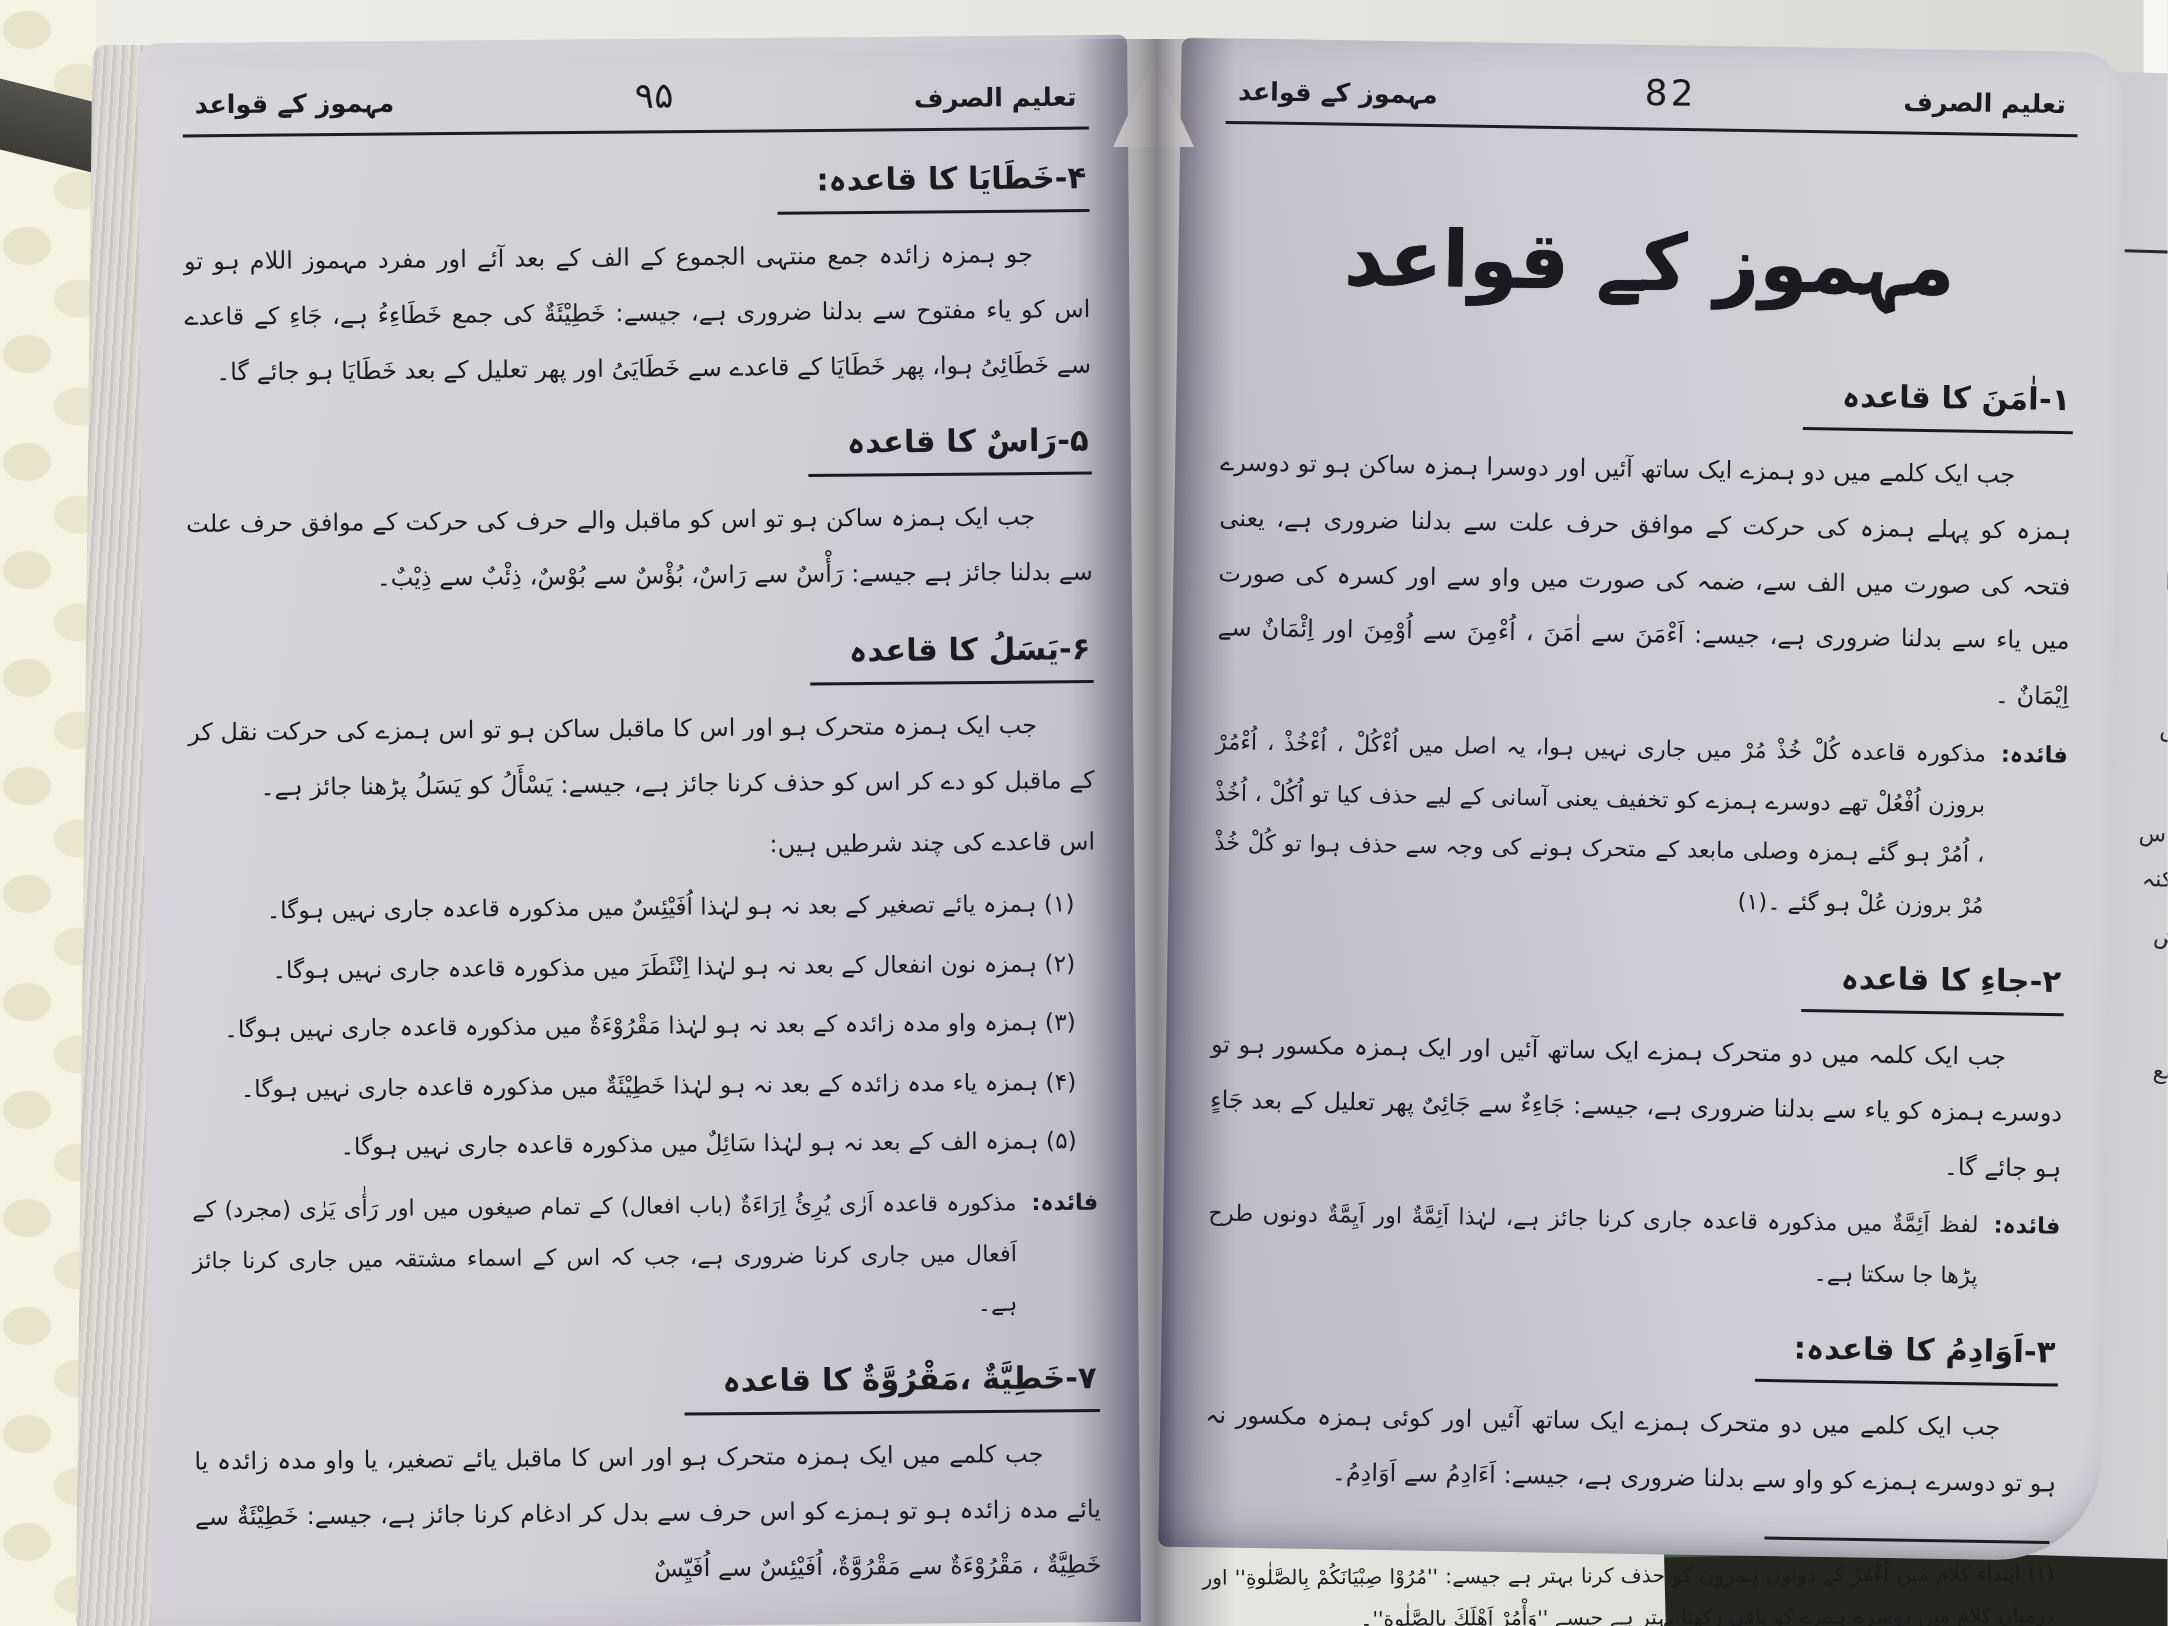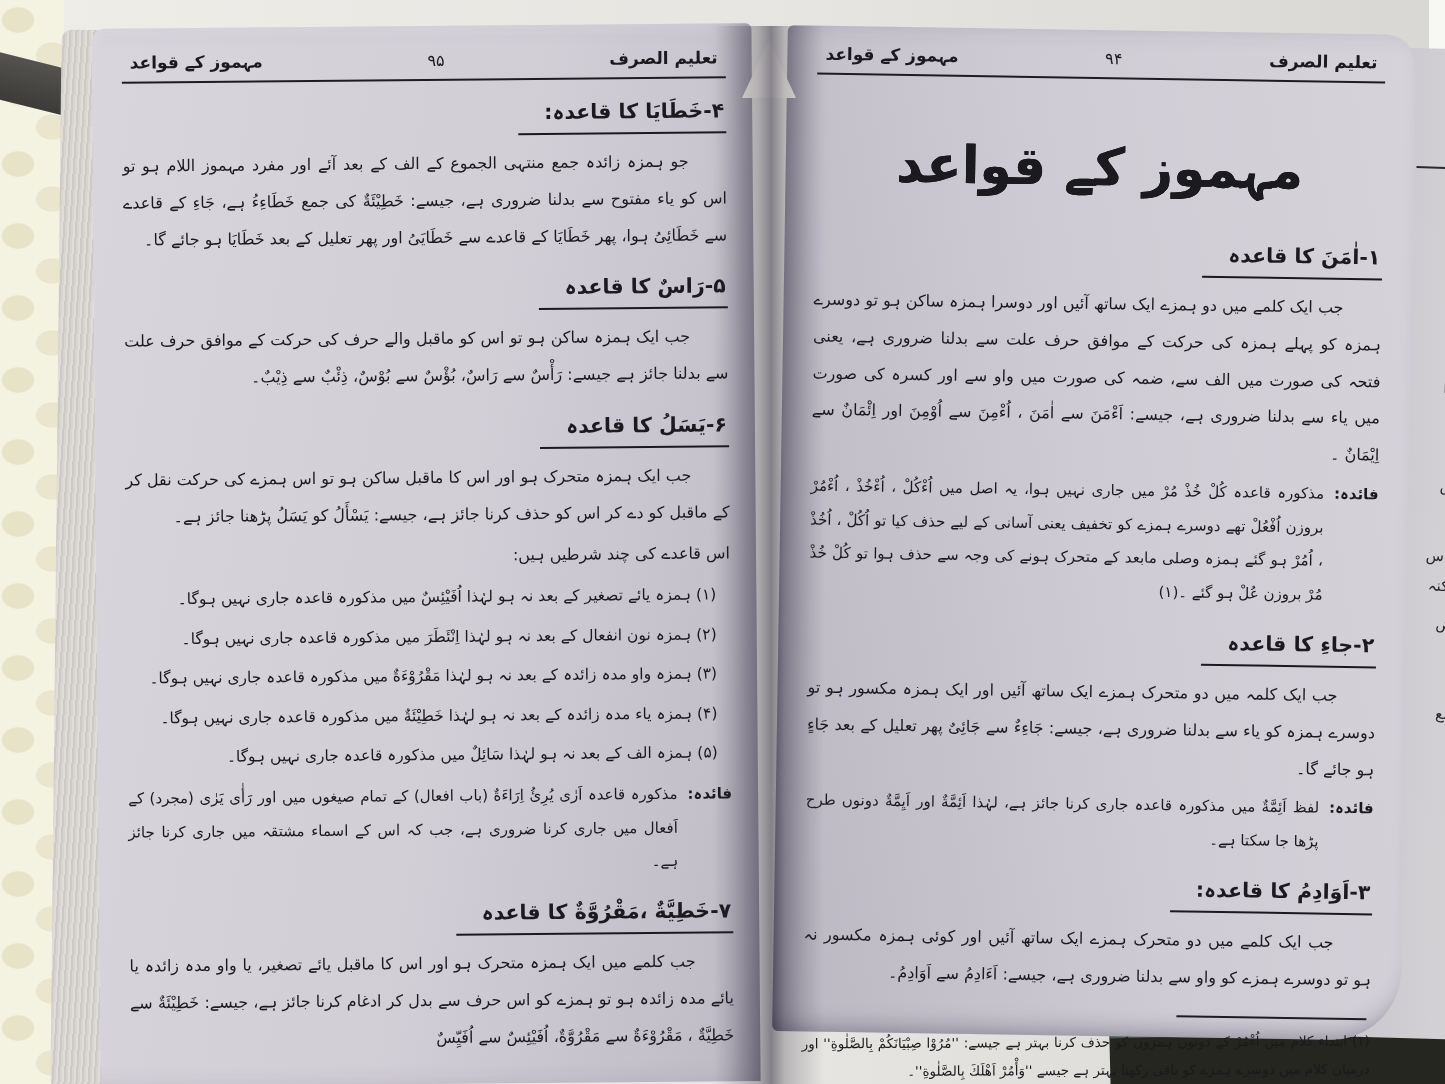--- a/index.html
+++ b/index.html
@@ -75,21 +75,21 @@
     background:linear-gradient(90deg,rgba(40,35,55,0) 0%,rgba(40,35,55,.30) 40%,rgba(25,20,40,.48) 52%,rgba(40,35,55,.26) 64%,rgba(40,35,55,0) 100%);
   }
 
   
   .pg-header{
     display:flex;justify-content:space-between;align-items:flex-end;
     border-bottom:2.5px solid #1d1c21;padding:4px 8px 9px 8px;margin-bottom:4px;
     font-size:17px;
   }
   .pg-header .hdr-label{font-weight:bold;}
-  .pg-header .hdr-num{font-size:16px;letter-spacing:2px;text-align:right;}
+  .pg-header .hdr-num{font-size:24px;letter-spacing:2px;text-align:right;}
 
   
   .rule-heading-row{margin:20px 0 10px;text-align:right;}
   .rule-heading{
     display:inline-block;font-weight:bold;font-size:20.5px;
     border-bottom:2.5px solid #1a1a1e;padding:0 2px 9px 26px;
   }
   .body-p{
     margin:6px 0 4px;font-size:16px;line-height:2.3;
     text-align:justify;text-indent:38px;
@@ -163,21 +163,21 @@
 
     <div class="rule-heading-row">
       <span class="rule-heading">۷-خَطِيَّةٌ ،مَقْرُوَّةٌ کا قاعدہ</span>
     </div>
     <p class="body-p">جب کلمے میں ایک ہمزہ متحرک ہو اور اس کا ماقبل یائے تصغیر، یا واو مدہ زائدہ یا یائے مدہ زائدہ ہو تو ہمزے کو اس حرف سے بدل کر ادغام کرنا جائز ہے، جیسے: خَطِيْئَةٌ سے خَطِيَّةٌ ، مَقْرُوْءَةٌ سے مَقْرُوَّةٌ، اُفَيْئِسٌ سے اُفَيِّسٌ</p>
   </div>
 
   <div class="page right-page">
     <div class="pg-header">
       <span class="hdr-label">تعلیم الصرف</span>
-      <span class="hdr-num">۹۴</span>
+      <span class="hdr-num">82</span>
       <span class="hdr-label">مہموز کے قواعد</span>
     </div>
 
     <div class="big-title">مہموز کے قواعد</div>
 
     <div class="rule-heading-row" style="margin-top:0;">
       <span class="rule-heading">۱-اٰمَنَ کا قاعدہ</span>
     </div>
     <p class="body-p">جب ایک کلمے میں دو ہمزے ایک ساتھ آئیں اور دوسرا ہمزہ ساکن ہو تو دوسرے ہمزہ کو پہلے ہمزہ کی حرکت کے موافق حرف علت سے بدلنا ضروری ہے، یعنی فتحہ کی صورت میں الف سے، ضمہ کی صورت میں واو سے اور کسرہ کی صورت میں یاء سے بدلنا ضروری ہے، جیسے: اَءْمَنَ سے اٰمَنَ ، اُءْمِنَ سے اُوْمِنَ اور اِئْمَانٌ سے اِیْمَانٌ ۔</p>
     <div class="note">

